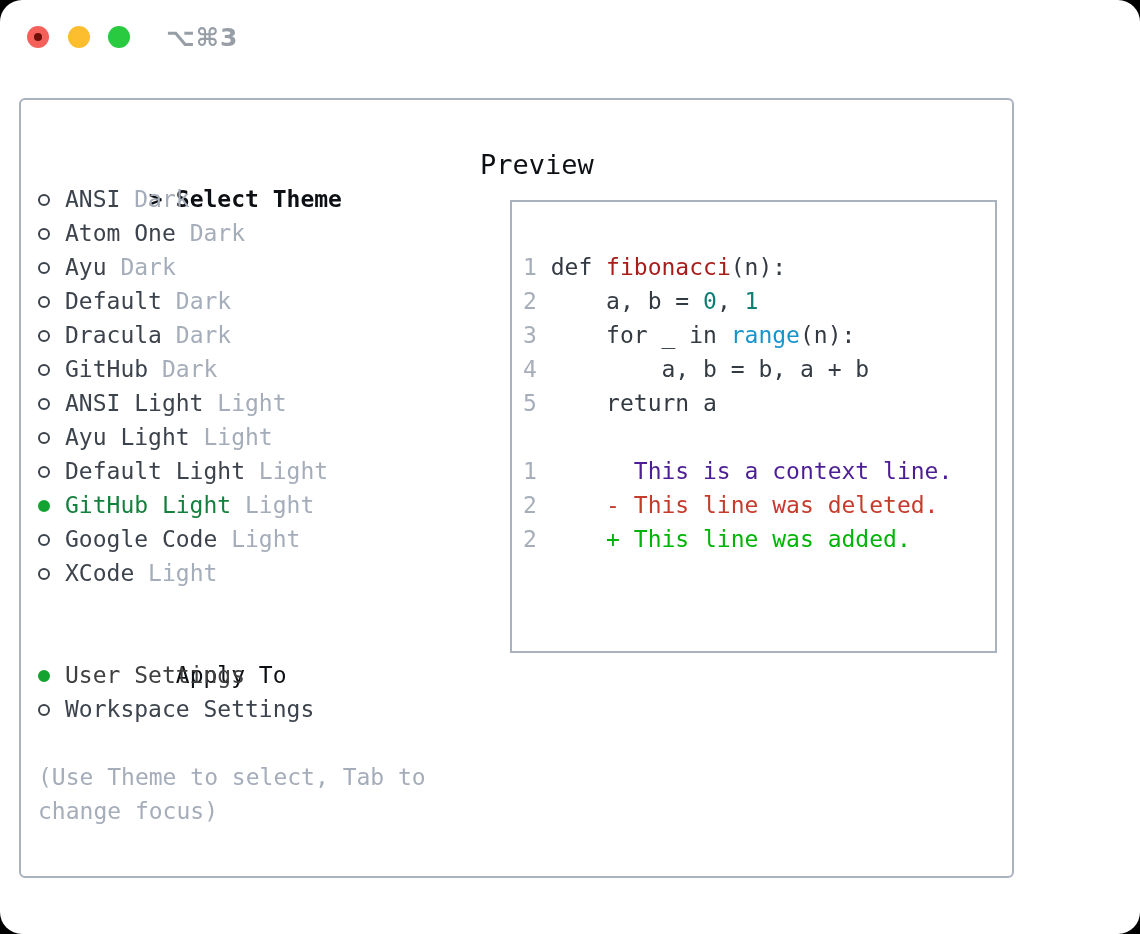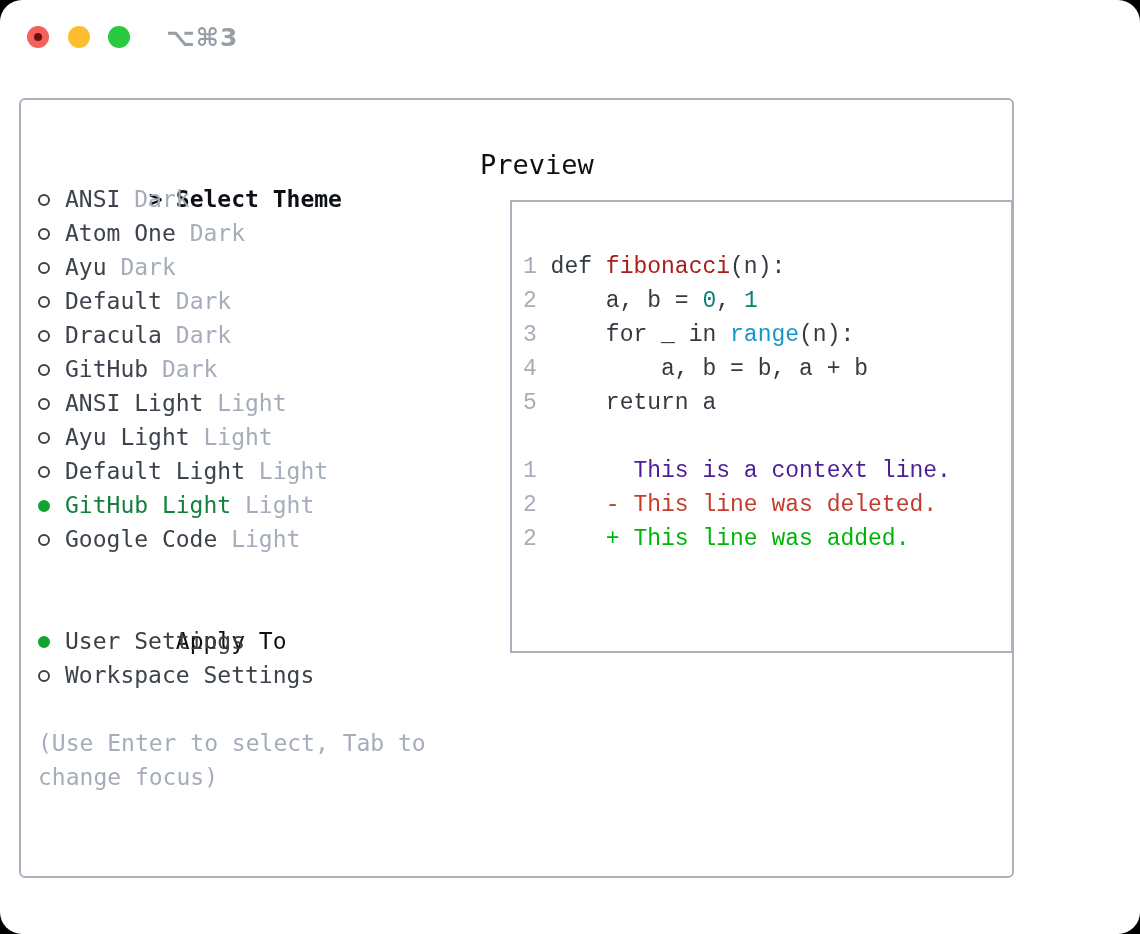--- a/index.html
+++ b/index.html
@@ -57,21 +57,21 @@
   .opt-label.sel { color:#404040; }
   .hint { color:#a4adb9; }
   
   .preview-heading {
     position:absolute; left:459px; top:48px;
     font-size:27px; line-height:34px; font-weight:normal; color:#0c0f13;
   }
   .preview-box {
     position:absolute; left:489px; top:100px; width:472px; height:401px;
     border:2px solid #a9b2bd; background:#fff;
-    padding:48px 16px 0 11px; box-sizing:content-box; overflow:hidden;font-family:Liberation Mono, monospace;
+    padding:48px 0 0 11px; box-sizing:content-box; overflow:hidden;
   }
   .code-line { height:34px; line-height:34px; font-size:23px; white-space:pre; }
   .seg-ln  { color:#a6aeb9; }
   .seg-pl  { color:#333a42; }
   .seg-fn  { color:#a71d1a; }
   .seg-nu  { color:#0d7e74; }
   .seg-bi  { color:#1794cb; }
   .seg-ctx { color:#4c1d95; }
   .seg-del { color:#c53b2c; }
   .seg-add { color:#00b407; }
@@ -100,37 +100,38 @@
           <div class="row"><span class="bullet-slot"><span class="radio"></span></span><span class="theme-name">Atom One</span><span class="variant"> Dark</span></div>
           <div class="row"><span class="bullet-slot"><span class="radio"></span></span><span class="theme-name">Ayu</span><span class="variant"> Dark</span></div>
           <div class="row"><span class="bullet-slot"><span class="radio"></span></span><span class="theme-name">Default</span><span class="variant"> Dark</span></div>
           <div class="row"><span class="bullet-slot"><span class="radio"></span></span><span class="theme-name">Dracula</span><span class="variant"> Dark</span></div>
           <div class="row"><span class="bullet-slot"><span class="radio"></span></span><span class="theme-name">GitHub</span><span class="variant"> Dark</span></div>
           <div class="row"><span class="bullet-slot"><span class="radio"></span></span><span class="theme-name">ANSI Light</span><span class="variant"> Light</span></div>
           <div class="row"><span class="bullet-slot"><span class="radio"></span></span><span class="theme-name">Ayu Light</span><span class="variant"> Light</span></div>
           <div class="row"><span class="bullet-slot"><span class="radio"></span></span><span class="theme-name">Default Light</span><span class="variant"> Light</span></div>
           <div class="row"><span class="bullet-slot"><span class="radio sel"></span></span><span class="theme-name sel">GitHub Light</span><span class="variant"> Light</span></div>
           <div class="row"><span class="bullet-slot"><span class="radio"></span></span><span class="theme-name">Google Code</span><span class="variant"> Light</span></div>
+          <div class="row"><span class="bullet-slot"><span class="radio"></span></span><span class="theme-name">XCode</span><span class="variant"> Light</span></div>
         </div>
 
       <div class="spacer"></div>
 
       <div class="row">
         <span class="bullet-slot"></span><span class="subheading-text">Apply To</span>
       </div>
 
       <div id="apply-list">
           <div class="row"><span class="bullet-slot"><span class="radio sel"></span></span><span class="opt-label sel">User Settings</span></div>
           <div class="row"><span class="bullet-slot"><span class="radio"></span></span><span class="opt-label">Workspace Settings</span></div>
         </div>
 
       <div class="spacer"></div>
 
       <div id="hint">
-          <div class="row hint">(Use Enter to select, Tab to</div>
+          <div class="row hint">(Use Theme to select, Tab to</div>
           <div class="row hint">change focus)</div>
         </div>
     </div>
 
     <div class="preview-heading">Preview</div>
 
     <div class="preview-box" id="preview-box">
         <div class="code-line"><span class="seg-ln">1</span><span class="seg-pl"> def </span><span class="seg-fn">fibonacci</span><span class="seg-pl">(n):</span></div>
         <div class="code-line"><span class="seg-ln">2</span><span class="seg-pl">     a, b = </span><span class="seg-nu">0</span><span class="seg-pl">, </span><span class="seg-nu">1</span></div>
         <div class="code-line"><span class="seg-ln">3</span><span class="seg-pl">     for _ in </span><span class="seg-bi">range</span><span class="seg-pl">(n):</span></div>

